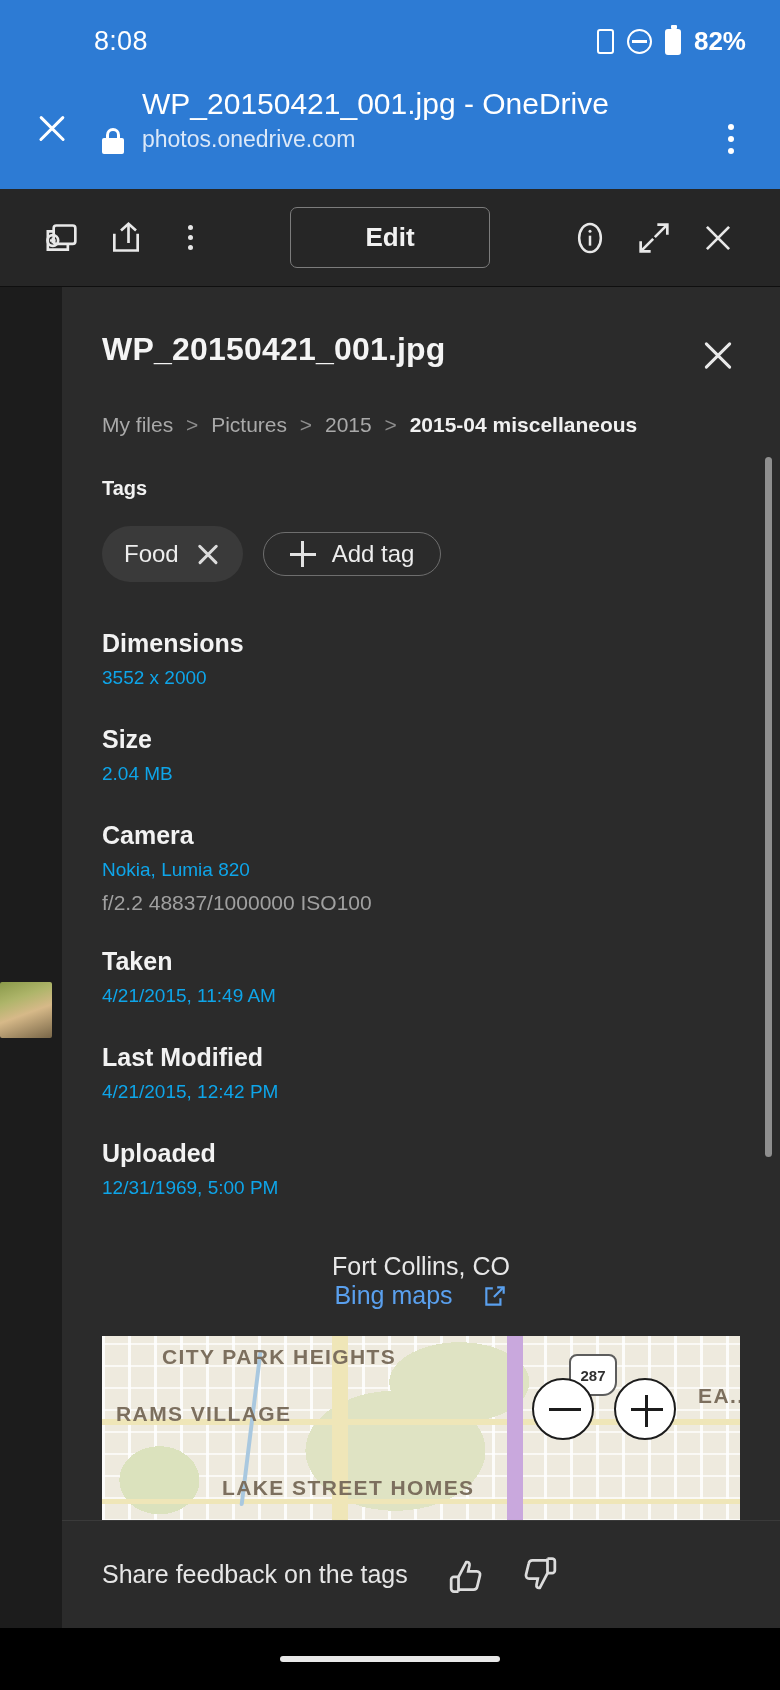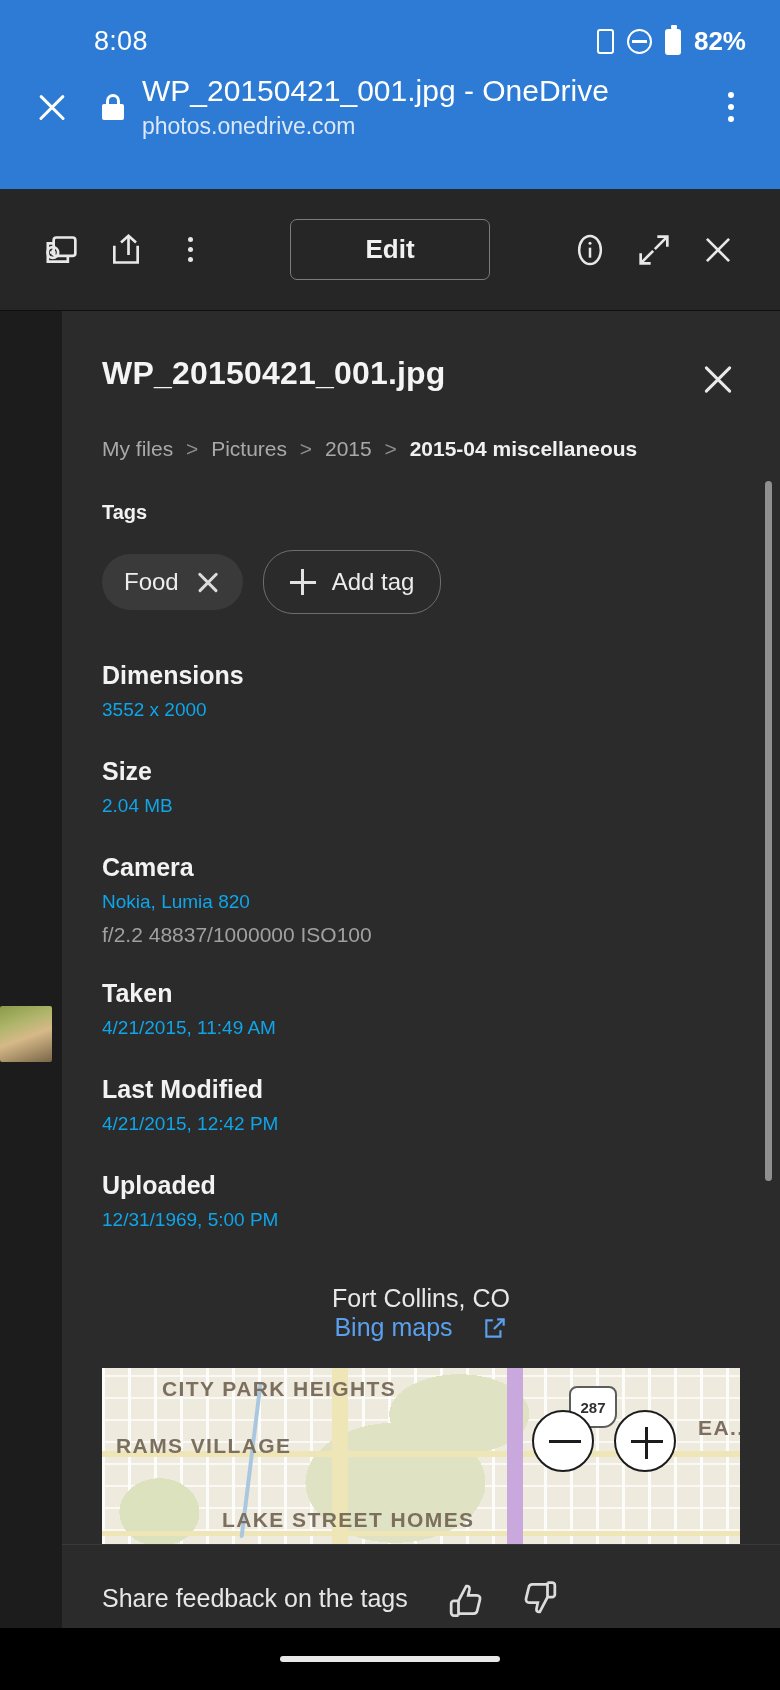--- a/index.html
+++ b/index.html
@@ -18,41 +18,41 @@
     padding: 26px 34px 0 34px; color: #ffffff;
   }
   .status-time { font-size: 27px; font-weight: 500; letter-spacing: .3px; margin-left: 60px;}
   .status-right { display: flex; align-items: center; gap: 13px; font-size: 26px; font-weight: 600;}
   .ic-sim { width: 17px; height: 25px; border: 2.5px solid #fff; border-radius: 3px; display:inline-block;}
   .ic-dnd { width: 25px; height: 25px; border: 2.5px solid #fff; border-radius: 50%; position: relative; display:inline-block;}
   .ic-dnd::after { content:""; position:absolute; left:3px; right:3px; top:9px; height:2.5px; background:#fff;}
   .ic-batt { width: 16px; height: 26px; border: 2.5px solid #fff; border-radius: 3px; position: relative; background:#fff; display:inline-block;}
   .ic-batt::before { content:""; position:absolute; top:-6px; left:4px; width:6px; height:4px; background:#fff; border-radius:1px;}
 
-  .urlbar { display: flex; align-items: center; padding: 0 26px; margin-top: 16px; }
+  .urlbar { display: flex; align-items: flex-end; padding: 0 26px; margin-top: 29px; }
   .x-btn {
     width: 52px; height: 52px; flex: 0 0 52px; position: relative; cursor: pointer;
   }
   .x-btn::before, .x-btn::after {
     content: ""; position: absolute; left: 9px; top: 25px; width: 34px; height: 3.4px; background: #fff; border-radius:2px;
   }
   .x-btn::before { transform: rotate(45deg); }
   .x-btn::after  { transform: rotate(-45deg); }
   .lock { width: 22px; height: 26px; margin-left: 24px; flex:0 0 22px; position: relative; }
   .lock-body { position:absolute; bottom:0; width: 22px; height: 16px; background: #fff; border-radius: 2px; }
   .lock-shackle { position:absolute; top:0; left:4px; width: 14px; height: 13px; border: 3.2px solid #fff; border-bottom:none; border-radius: 7px 7px 0 0; }
   .urltext { margin-left: 18px; flex: 1 1 auto; min-width: 0; }
   .url-title { color: #fff; font-size: 30px; line-height: 36px; white-space: nowrap; overflow: hidden; }
   .url-host  { color: #dbe8f8; font-size: 23px; line-height: 30px; margin-top: 2px; }
   .kebab { width: 46px; flex: 0 0 46px; display:flex; flex-direction:column; align-items:center; gap:6px; cursor:pointer;}
   .kebab i { width: 6px; height: 6px; background: #fff; border-radius: 50%; display:block; }
 
   
   .toolbar {
-    height: 122px; background: #262626; display: flex; align-items: center;
+    height: 98px; background: #262626; display: flex; align-items: center;
     padding: 0 30px; gap: 0; border-bottom: 1px solid #0f0f0f;
   }
   .tb-icon { width: 64px; height: 64px; display:flex; align-items:center; justify-content:center; cursor:pointer; }
   .tb-spacer { flex: 1 1 auto; }
   .edit-btn {
     border: 1.6px solid #7c7c7c; border-radius: 7px; color: #f1f1f1;
     font-size: 26px; font-weight: 600; padding: 14px 0; width: 200px; text-align: center; cursor: pointer;
   }
   .kebab-v { display:flex; flex-direction:column; align-items:center; gap:5px; }
   .kebab-v i { width:5px; height:5px; border-radius:50%; background:#e6e6e6; display:block;}
@@ -90,21 +90,21 @@
   .chips { display: flex; align-items: center; gap: 20px; margin-top: 26px; }
   .chip {
     background: #3a3a3a; border-radius: 30px; height: 56px; display:flex; align-items:center;
     padding: 0 22px; gap: 16px; cursor:pointer;
   }
   .chip-label { font-size: 24px; color: #ededed; }
   .chip-x { width: 26px; height: 26px; position: relative; }
   .chip-x::before, .chip-x::after { content:""; position:absolute; left:0; top:12px; width:26px; height:2.6px; background:#dcdcdc; border-radius:2px;}
   .chip-x::before{transform:rotate(45deg);} .chip-x::after{transform:rotate(-45deg);}
   .chip-add {
-    background: transparent; border: 1.6px solid #6e6e6e; border-radius: 30px; height: 64px;
+    background: transparent; border: 1.6px solid #6e6e6e; border-radius: 30px; height: 44px;
     display: flex; align-items: center; padding: 0 26px; gap: 16px; cursor:pointer;
   }
   .plus { width: 26px; height: 26px; position: relative; }
   .plus::before { content:""; position:absolute; left:0; top:11.5px; width:26px; height:3px; background:#e2e2e2;}
   .plus::after  { content:""; position:absolute; top:0; left:11.5px; height:26px; width:3px; background:#e2e2e2;}
 
   .meta { margin-top: 44px; }
   .meta-block { margin-bottom: 26px; }
   .meta-label { font-size: 25px; font-weight: 700; color: #f2f2f2; line-height: 34px; }
   .meta-value { font-size: 19px; color: #0ea5e9; line-height: 36px; }

